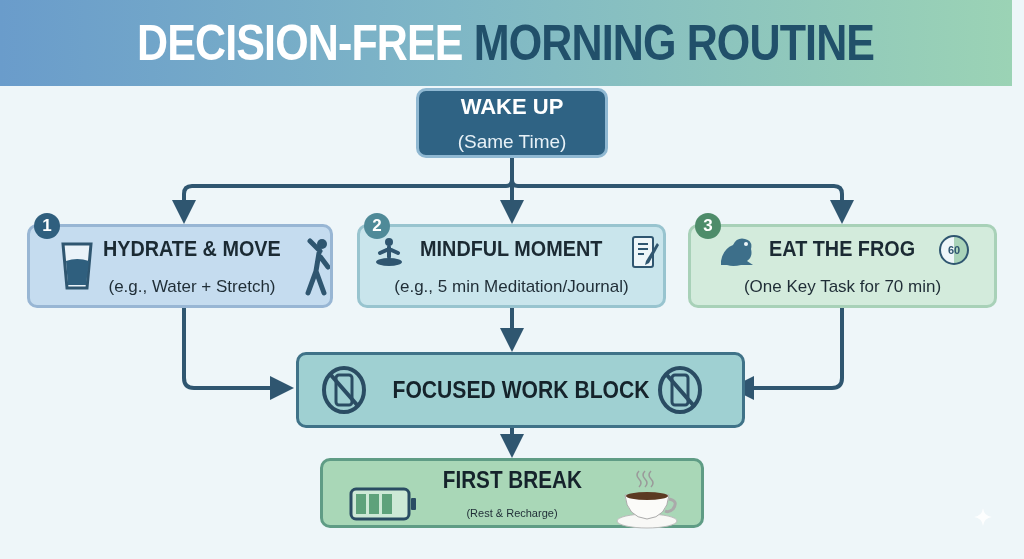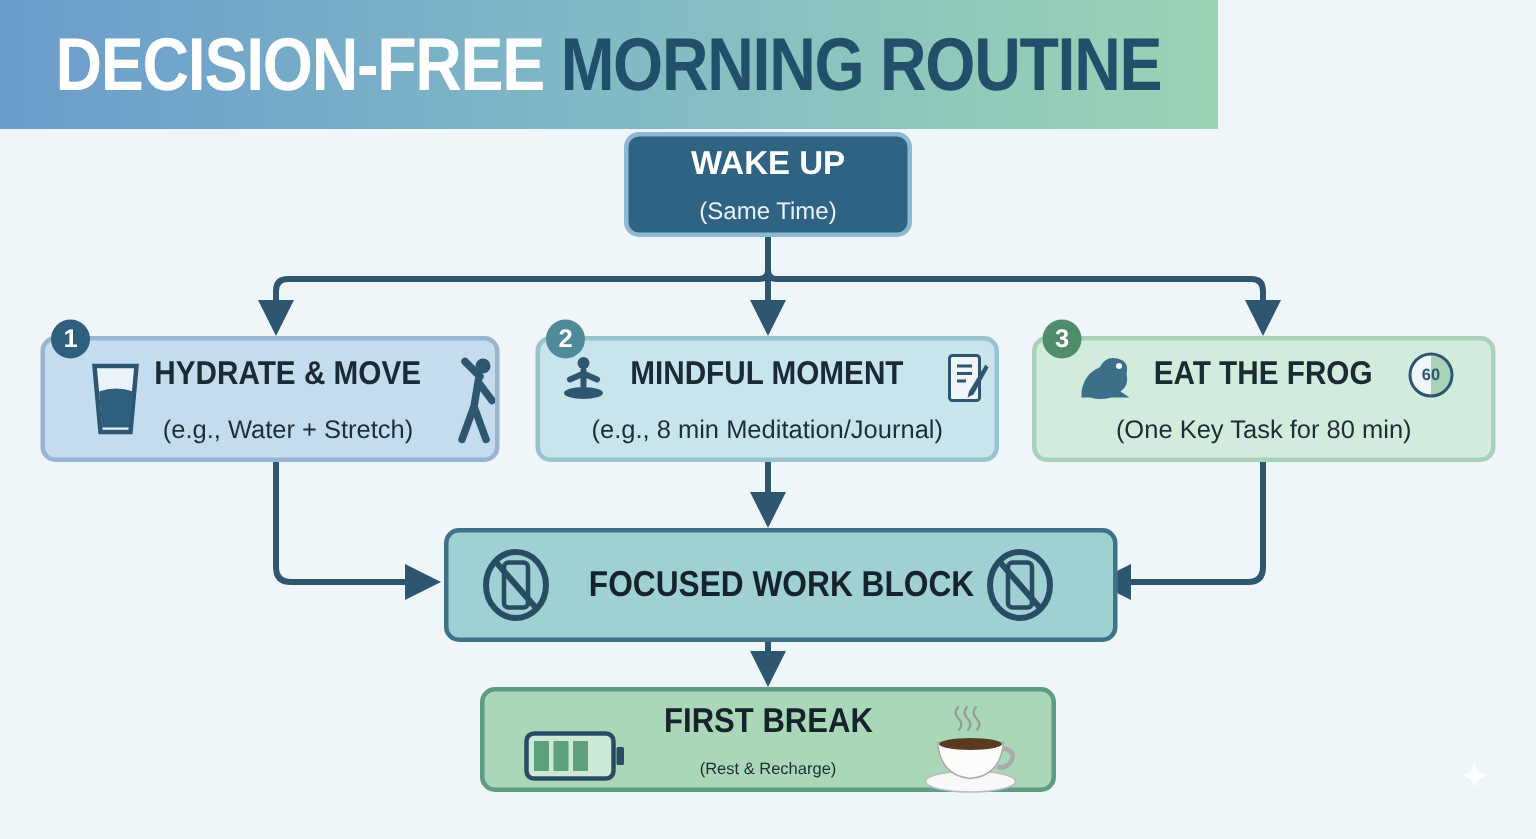--- a/index.html
+++ b/index.html
@@ -1,26 +1,26 @@
 <!DOCTYPE html>
 <html><head>
 <meta charset="utf-8">
 <style>
   html,body{margin:0;padding:0;}
   body{width:1024px;height:559px;overflow:hidden;background:#eef6f9;font-family:"Liberation Sans","DejaVu Sans",sans-serif;position:relative;}
-  .header{position:absolute;left:0;top:0;width:812px;height:86px;background:linear-gradient(90deg,#6a9ccb 0%,#7fb7c6 45%,#9bd3b5 100%);display:flex;align-items:center;justify-content:center;}
+  .header{position:absolute;left:0;top:0;width:1012px;height:86px;background:linear-gradient(90deg,#6a9ccb 0%,#7fb7c6 45%,#9bd3b5 100%);display:flex;align-items:center;justify-content:center;}
   .title{font-size:50px;font-weight:700;letter-spacing:-1px;transform:scaleX(0.86);white-space:nowrap;}
   .title .t1{color:#ffffff;}
   .title .t2{color:#21506a;}
   .canvas{position:absolute;left:0;top:86px;width:1024px;height:473px;background:#eef6f9;}
   svg.wires{position:absolute;left:0;top:0;width:1024px;height:559px;}
   .box{position:absolute;border-radius:10px;box-sizing:border-box;display:flex;flex-direction:column;align-items:center;justify-content:center;gap:11px;}
   .wake{left:416px;top:88px;width:192px;height:70px;background:#2f6384;border:3px solid #8fb8d2;color:#fff;}
   .wake .h{font-size:22px;font-weight:700;}
-  .wake .s{font-size:16px;color:#e7f1f7;}
+  .wake .s{font-size:19px;color:#e7f1f7;}
   .step{top:224px;height:84px;border:3px solid #9bc0d0;}
   .s1{left:27px;width:306px;background:#c5dcef;border-color:#98b6d4;}
   .s2{left:357px;width:309px;background:#c9e5ec;border-color:#98c4cf;}
   .s3{left:688px;width:309px;background:#d3ebdc;border-color:#a8d1b8;}
   .step .h{font-size:22px;font-weight:700;color:#1b2a33;transform:scaleX(0.9);white-space:nowrap;}
   .step .s{font-size:17px;color:#1f2d36;margin-top:4px;white-space:nowrap;text-align:right;}
   .badge{position:absolute;top:-14px;left:4px;width:26px;height:26px;border-radius:50%;color:#fff;font-weight:700;font-size:17px;display:flex;align-items:center;justify-content:center;}
   .b1{background:#2f5f7e;} .b2{background:#4f8a98;} .b3{background:#4e8c6a;}
   .icon{position:absolute;}
   .focus{left:296px;top:352px;width:449px;height:76px;background:#9fd0d2;border:3px solid #3f7288;}
@@ -78,36 +78,36 @@
 </div>
 
 <div class="box step s2">
   <div class="badge b2">2</div>
   <svg class="icon" style="left:14px;top:10px" width="30" height="30" viewBox="0 0 30 30">
     <circle cx="15" cy="5" r="4" fill="#2f5670"></circle>
     <path d="M15,10 L15,20 M6,16 L15,12 L24,16" stroke="#2f5670" stroke-width="4" stroke-linecap="round" fill="none"></path>
     <ellipse cx="15" cy="25" rx="13" ry="4" fill="#2f5670"></ellipse>
   </svg>
   <div class="h">MINDFUL MOMENT</div>
-  <div class="s">(e.g., 8 min Meditation/Journal)</div>
+  <div class="s">(e.g., 5 min Meditation/Journal)</div>
   <svg class="icon" style="left:270px;top:8px" width="30" height="34" viewBox="0 0 30 34">
     <rect x="3" y="2" width="20" height="30" rx="2" fill="#eef6f9" stroke="#2f5670" stroke-width="2"></rect>
     <path d="M8,9 L18,9 M8,14 L18,14 M8,19 L14,19" stroke="#2f5670" stroke-width="2"></path>
     <path d="M27,8 L16,26 L15,30 L19,28 L29,10 Z" fill="#2f5670"></path>
   </svg>
 </div>
 
 <div class="box step s3">
   <div class="badge b3">3</div>
   <svg class="icon" style="left:28px;top:8px" width="36" height="32" viewBox="0 0 36 32">
     <path d="M2,26 Q4,14 14,10 Q18,2 26,4 Q34,6 32,14 Q34,22 28,26 L34,30 L22,30 Q14,32 8,30 L2,30 Z" fill="#3d6f8a"></path>
     <circle cx="27" cy="9" r="2" fill="#eef6f9"></circle>
   </svg>
   <div class="h">EAT THE FROG</div>
-  <div class="s">(One Key Task for 80 min)</div>
+  <div class="s">(One Key Task for 70 min)</div>
   <div class="icon" style="left:248px;top:8px;width:30px;height:30px;border-radius:50%;border:2px solid #2f5670;background:linear-gradient(90deg,#eef6f9 50%,#a9d3b9 50%);box-sizing:border-box;display:flex;align-items:center;justify-content:center;font-size:11px;font-weight:700;color:#2f5670;text-align:center;">60</div>
 </div>
 
 <div class="box focus">
   <svg class="icon" style="left:20px;top:10px" width="50" height="50" viewBox="0 0 50 50">
     <rect x="17" y="10" width="16" height="30" rx="3" fill="none" stroke="#2a4c63" stroke-width="3"></rect>
     <ellipse cx="25" cy="25" rx="20" ry="22" fill="none" stroke="#2a4c63" stroke-width="4"></ellipse>
     <path d="M11,9 L39,41" stroke="#2a4c63" stroke-width="4"></path>
   </svg>
   <div class="h">FOCUSED WORK BLOCK</div>

